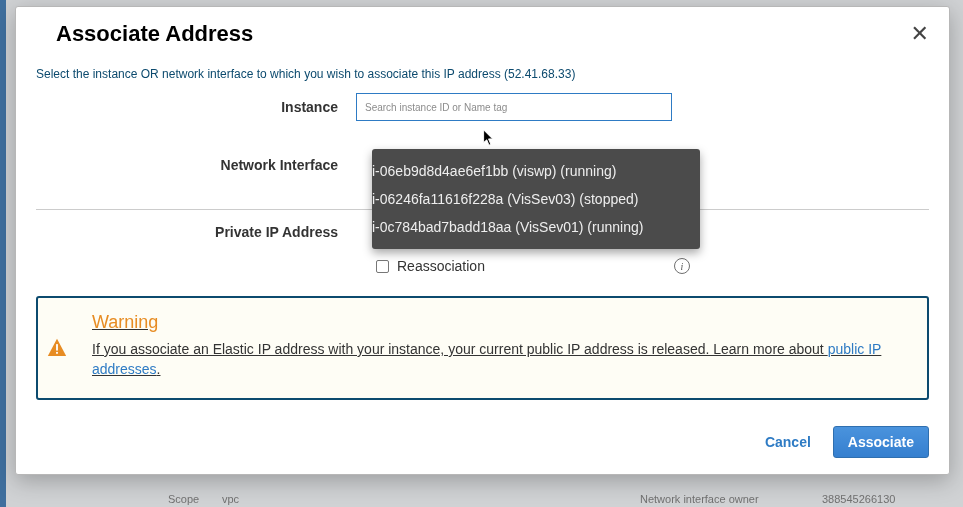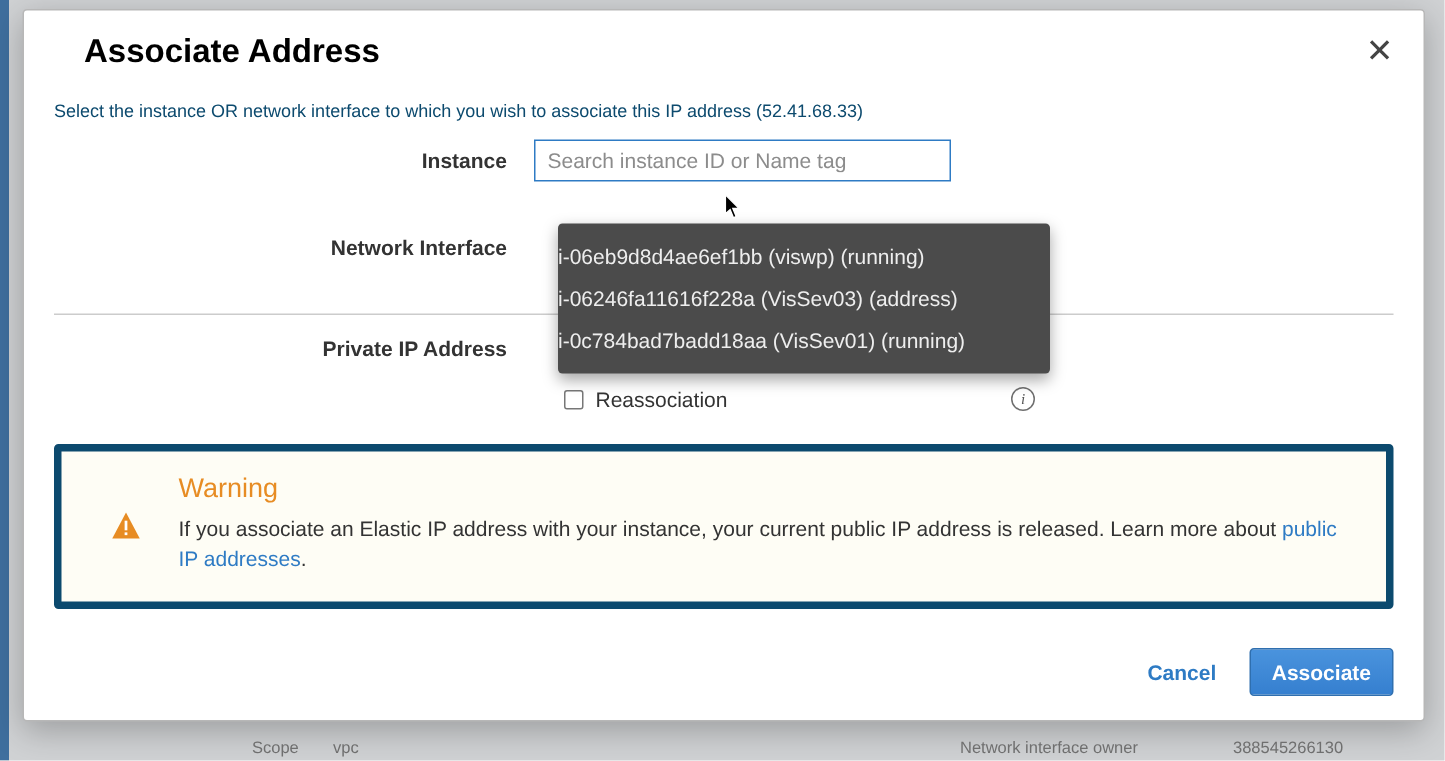--- a/index.html
+++ b/index.html
@@ -43,25 +43,25 @@
   }
   .form-row.tight { margin-bottom: 18px; }
   .form-label {
     width: 320px;
     text-align: right;
     font-weight: 700;
     color:#333;
     padding-right: 18px;
   }
   .text-input {
-    width: 278px;
+    width: 316px;
     height: 28px;
     border: 1px solid #2e7bc4;
     padding: 3px 8px;
-    font-size: 14px;
+    font-size: 10px;
     color:#a16207;
     outline:none;
   }
   .text-input::placeholder { color:#8c8c8c; }
   .hr { height:1px; background:#ccc; margin: 0 0 14px 0; }
   .info-circle {
     width:16px; height:16px; border:1px solid #6f6f6f; border-radius:50%;
     display:inline-flex; align-items:center; justify-content:center;
     font-family: Georgia,serif; font-style: italic; font-size:10px; color:#555;
     position:absolute; left:638px;
@@ -81,26 +81,27 @@
     padding: 8px 0;
     z-index:20;
     font-size:14px;
   }
   .dropdown-item { padding:6px 0; cursor:pointer; }
   .cursor {
     position:absolute; left:466px; top:122px; z-index:30;
     width:14px; height:18px; pointer-events:none;
   }
   .warning {
-    border:5px solid #0c4a6e;
+    border:2px solid #0c4a6e;
     background:#fefdf5;
     border-radius:3px;
-    padding:14px 20px 18px 32px;
+    padding:14px 20px 18px 8px;
     display:flex;
     gap:24px;
+    text-decoration:underline;
   }
   .warn-icon {
     width:22px; flex:0 0 22px; margin-top:4px;
   }
   .warn-title { color:#e78c23; font-size:18px; margin-bottom:6px; }
   .warn-text { font-size:14px; color:#333; line-height:1.45; }
   .link { color:#2e7bc4; text-decoration:none; cursor:pointer; }
   .modal-footer {
     padding: 12px 20px 16px;
     display:flex; justify-content:flex-end; align-items:center; gap:22px;
@@ -172,21 +173,21 @@
       </div>
     </div>
   </div>
   <div class="modal-footer">
     <span class="btn-cancel">Cancel</span>
     <button class="btn-primary">Associate</button>
   </div>
 
   <div class="dropdown">
     <div class="dropdown-item">i-06eb9d8d4ae6ef1bb (viswp) (running)</div>
-    <div class="dropdown-item">i-06246fa11616f228a (VisSev03) (address)</div>
+    <div class="dropdown-item">i-06246fa11616f228a (VisSev03) (stopped)</div>
     <div class="dropdown-item">i-0c784bad7badd18aa (VisSev01) (running)</div>
   </div>
 
   <svg class="cursor" viewBox="0 0 14 20">
     <path d="M1 1 L1 15 L4.5 12 L7 18 L9 17 L6.5 11 L11 11 Z" fill="#000" stroke="#fff" stroke-width="1"></path>
   </svg>
 </div>
 
 <div class="bg-bottom">
   <span style="left:168px">Scope</span>

